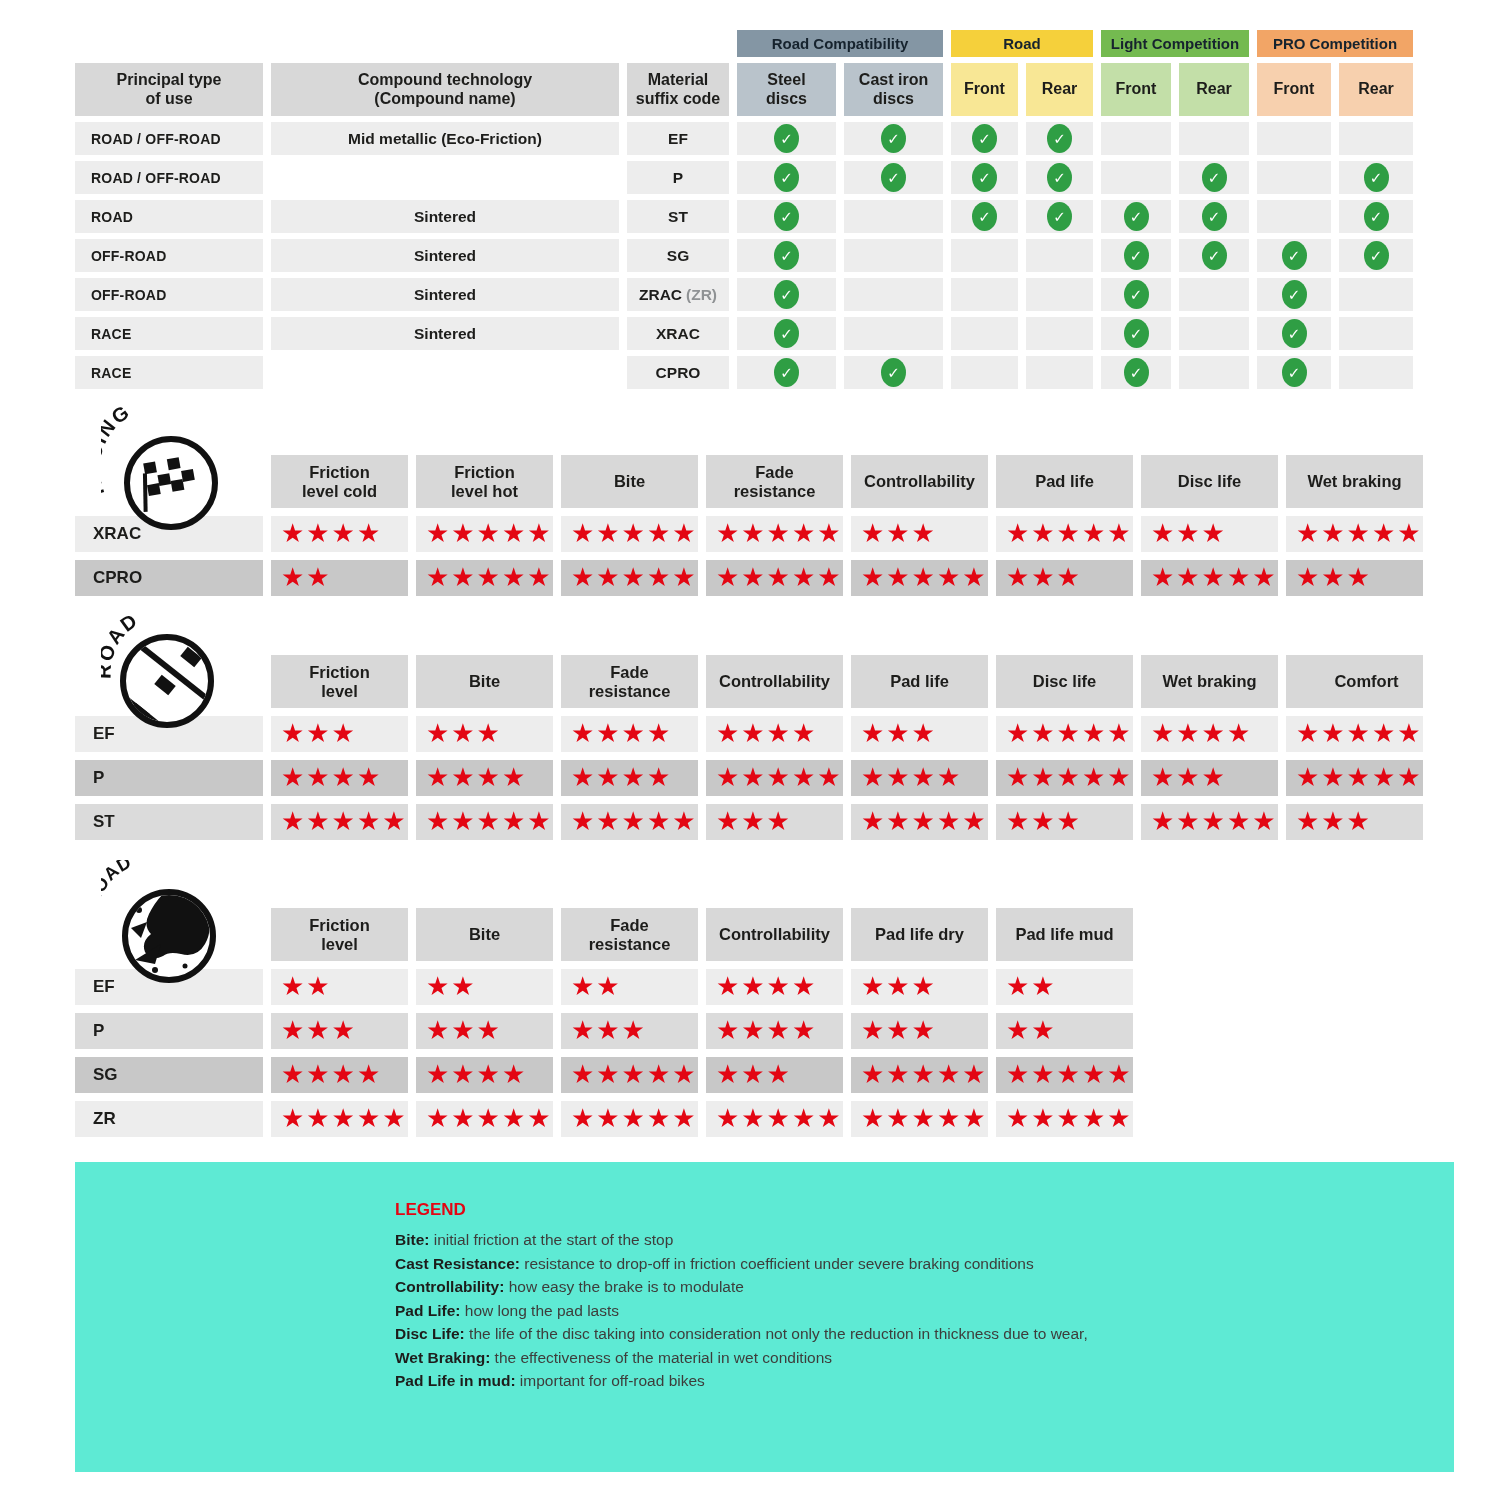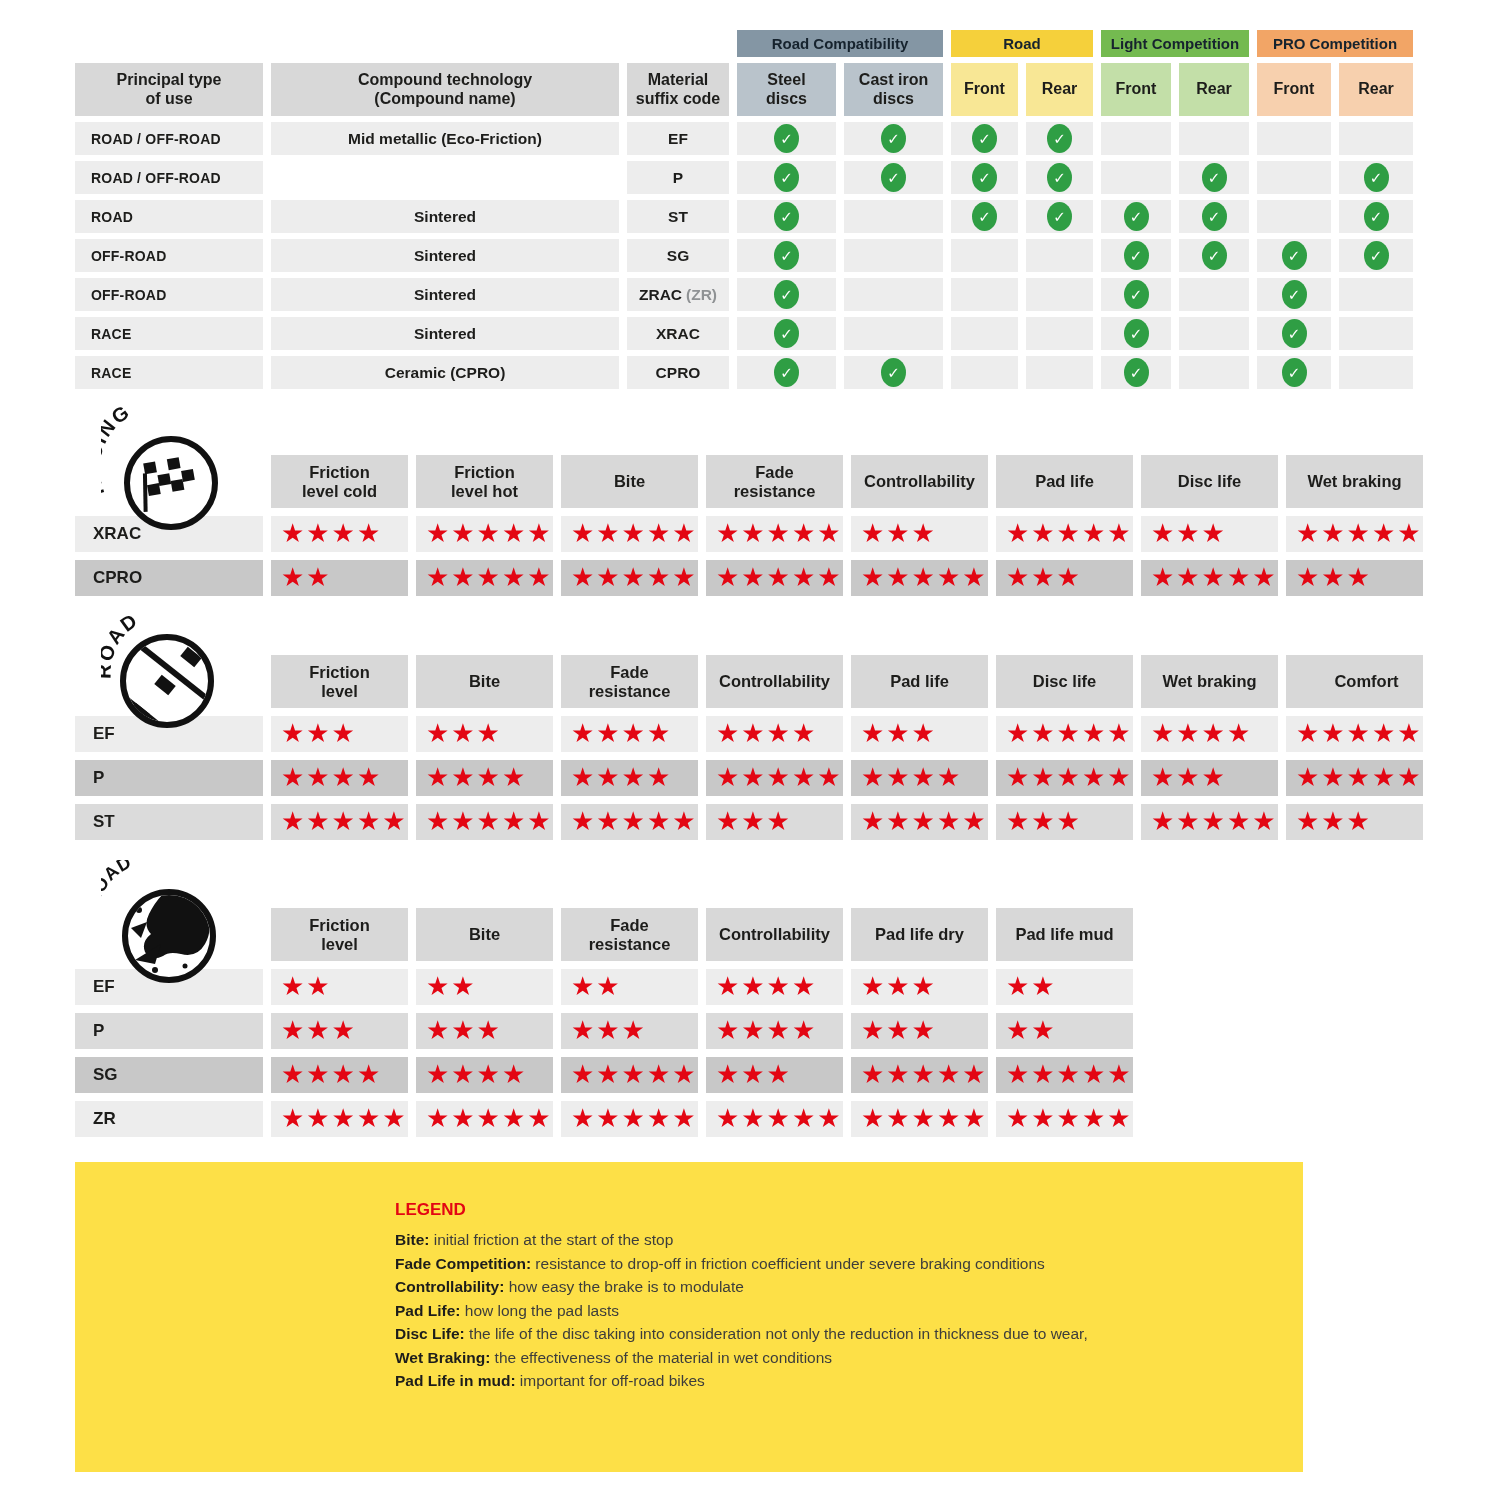--- a/index.html
+++ b/index.html
@@ -54,22 +54,22 @@
     color:#e30613; font-size:26px; letter-spacing:2px; line-height:1;
     padding-left:10px; padding-bottom:3px;
     font-family:"DejaVu Sans", sans-serif;
   }
 
   
   .section-icon { position:absolute; left:26px; top:-48px; width:128px; height:128px; }
 
   
   #legend {
-    position:absolute; left:75px; top:1162px; width:1228px; height:310px;
-    background:#fde047;
+    position:absolute; left:75px; top:1162px; width:1379px; height:310px;
+    background:#5eead4;
   }
   .legend-inner { padding:38px 40px 0 320px; }
   .lg-title { color:#e30613; font-weight:700; font-size:17px; margin-bottom:8px; }
   .lg-line { font-size:15.5px; line-height:23.5px; color:#3d3d3b; }
   .lg-line b { color:#1d1d1b; }
 </style>
 </head>
 <body>
 
 <div class="page">
@@ -222,21 +222,20 @@
         <div class="cell data" style="grid-area: 8 / 7;"></div>
         <div class="cell data" style="grid-area: 8 / 8;">
           <div class="check">✓</div>
         </div>
         <div class="cell data" style="grid-area: 8 / 9;"></div>
         <div class="cell data" style="grid-area: 8 / 10;">
           <div class="check">✓</div>
         </div>
         <div class="cell data" style="grid-area: 8 / 11;"></div>
         <div class="cell data use" style="grid-area: 9 / 1;">RACE</div>
-        <div class="cell data tech" style="grid-area: 9 / 2;">Ceramic (CPRO)</div>
         <div class="cell data code" style="grid-area: 9 / 3;">
           <span>CPRO</span>
         </div>
         <div class="cell data" style="grid-area: 9 / 4;">
           <div class="check">✓</div>
         </div>
         <div class="cell data" style="grid-area: 9 / 5;">
           <div class="check">✓</div>
         </div>
         <div class="cell data" style="grid-area: 9 / 6;"></div>
@@ -553,21 +552,21 @@
           <span class="stars">★★★★★</span>
         </div>
       </div>
   </section>
 
   <div id="legend">
     <div class="legend-inner">
       <div class="lg-title">LEGEND</div>
       <div id="legend-lines">
           <div class="lg-line"><b>Bite:</b> initial friction at the start of the stop</div>
-          <div class="lg-line"><b>Fade Competition:</b> resistance to drop-off in friction coefficient under severe braking conditions</div>
+          <div class="lg-line"><b>Cast Resistance:</b> resistance to drop-off in friction coefficient under severe braking conditions</div>
           <div class="lg-line"><b>Controllability:</b> how easy the brake is to modulate</div>
           <div class="lg-line"><b>Pad Life:</b> how long the pad lasts</div>
           <div class="lg-line"><b>Disc Life:</b> the life of the disc taking into consideration not only the reduction in thickness due to wear,</div>
           <div class="lg-line"><b>Wet Braking:</b> the effectiveness of the material in wet conditions</div>
           <div class="lg-line"><b>Pad Life in mud:</b> important for off-road bikes</div>
         </div>
     </div>
   </div>
 
 </div>

